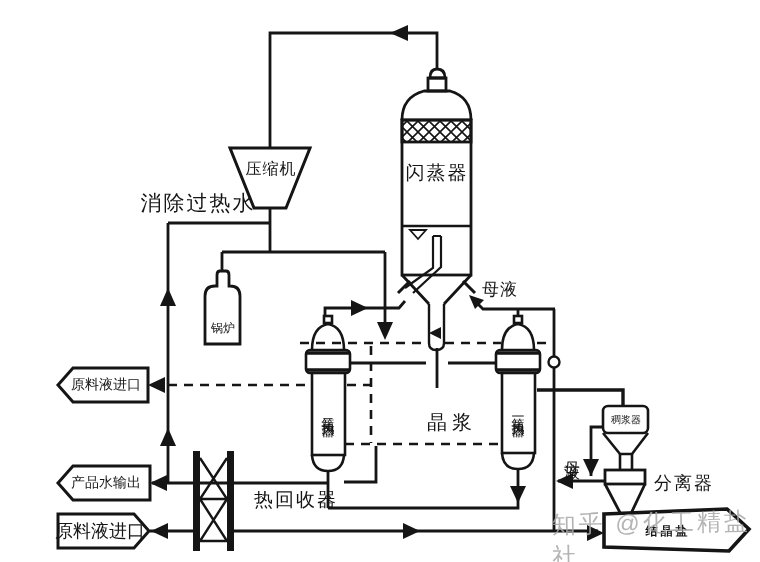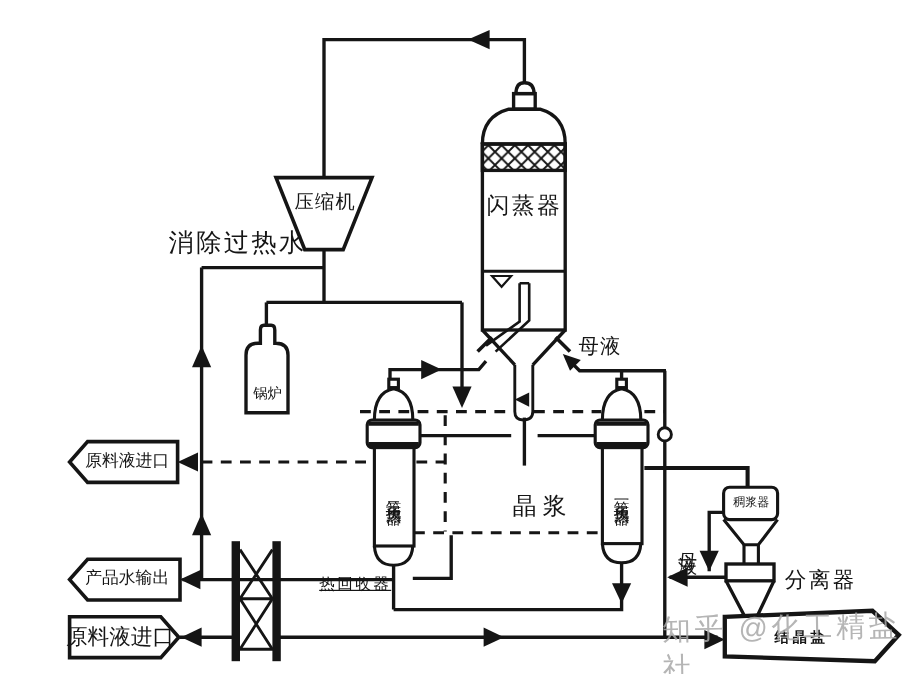--- a/index.html
+++ b/index.html
@@ -185,21 +185,21 @@
 <div class="vlbl" style="left:518px;top:412px;font-size:13px;">第一预热器</div>
 
 <div class="lbl" style="left:452px;top:422px;font-size:20px;letter-spacing:5px;">晶浆</div>
 
 <div class="lbl" style="left:106px;top:385px;font-size:14px;">原料液进口</div>
 
 <div class="lbl" style="left:106px;top:483px;font-size:14px;">产品水输出</div>
 
 <div class="lbl" style="left:100px;top:531px;font-size:18px;">原料液进口</div>
 
-<div class="lbl" style="left:296px;top:486px;font-size:13px;letter-spacing:2px;text-decoration:underline;">热回收器</div>
+<div class="lbl" style="left:296px;top:499px;font-size:19px;letter-spacing:2px;">热回收器</div>
 
 <div class="lbl" style="left:626px;top:420px;font-size:10px;">稠浆器</div>
 
 <div class="lbl" style="left:684px;top:483px;font-size:18px;letter-spacing:2px;">分离器</div>
 
 <div class="vlbl" style="left:572px;top:450px;font-size:16px;">母液</div>
 
 <div class="lbl" style="left:668px;top:531px;font-size:12px;letter-spacing:3px;font-weight:bold;z-index:5;">结晶盐</div>
 
 <div class="wm" style="left:552px;top:507px;">知乎 @化工精盐社</div>

